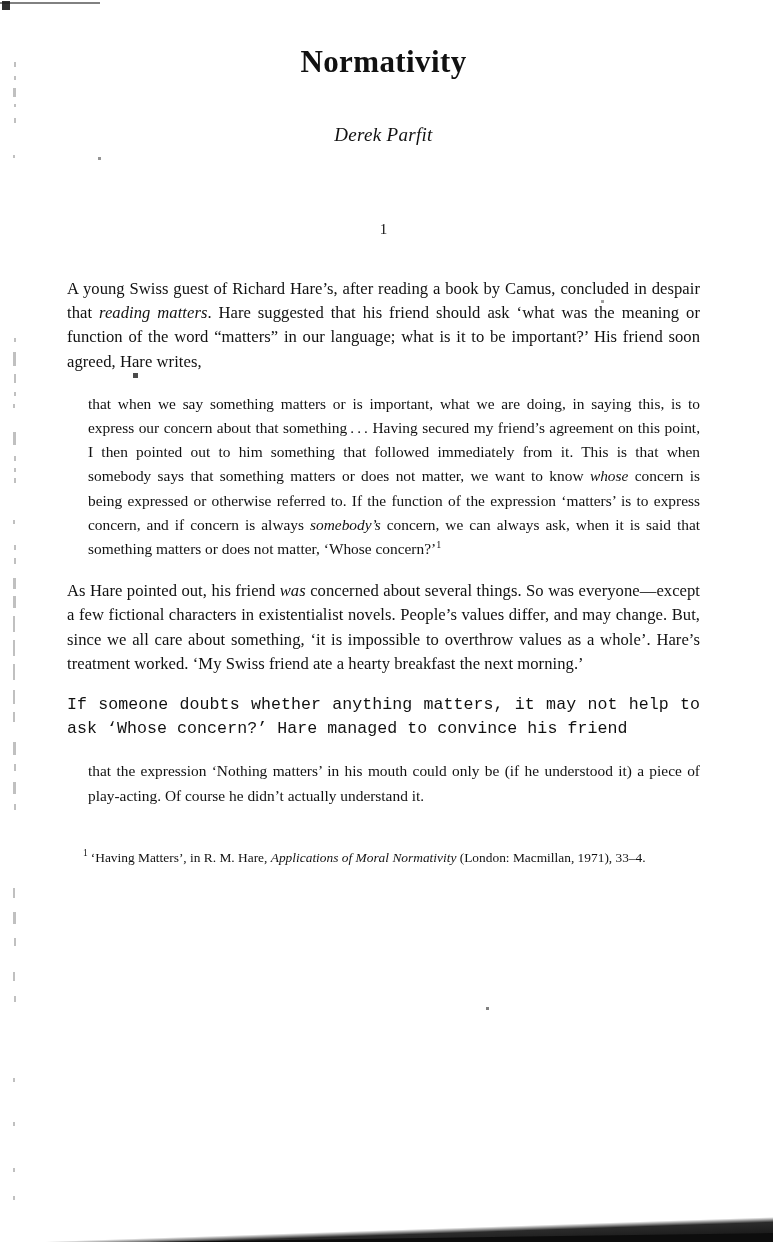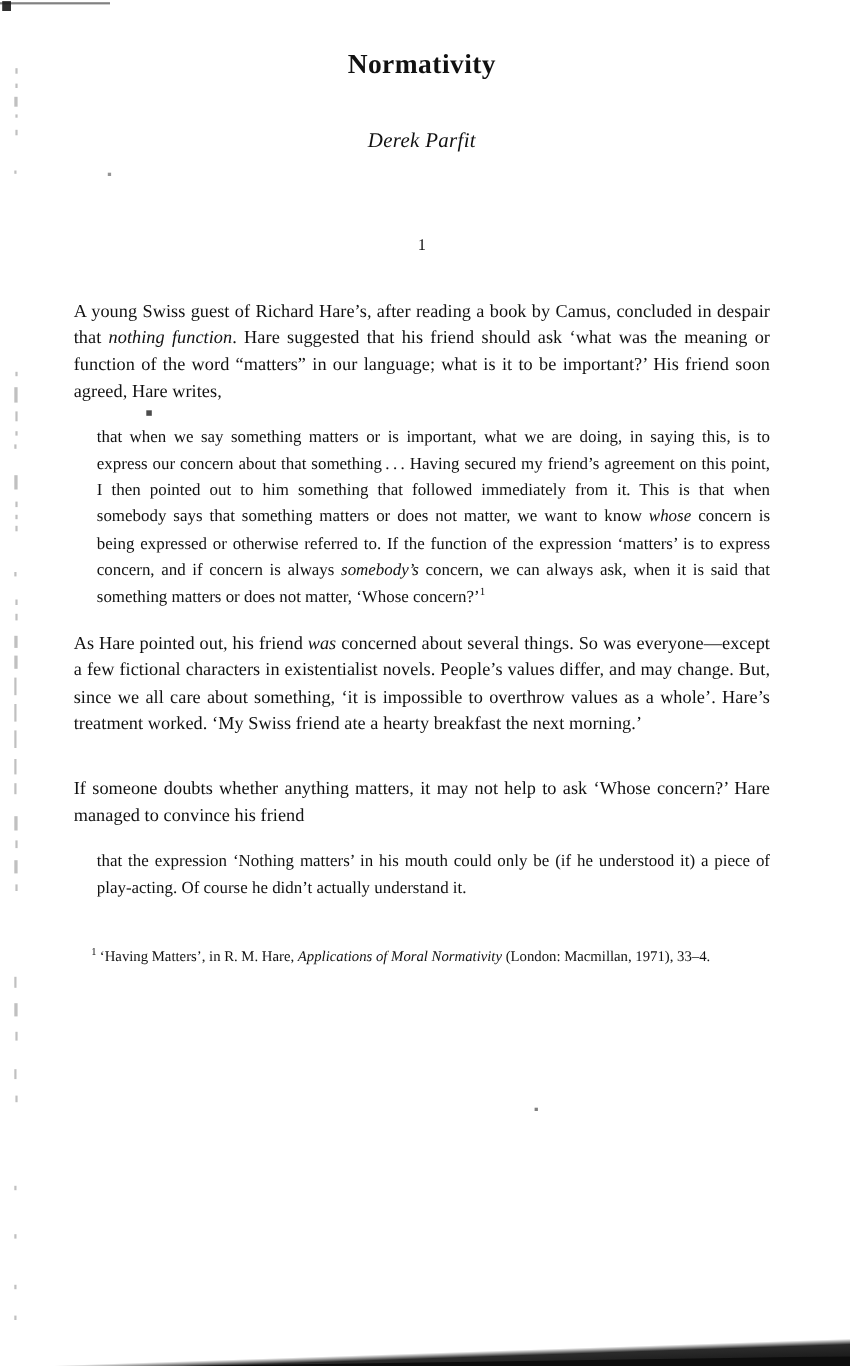--- a/index.html
+++ b/index.html
@@ -92,21 +92,21 @@
 
   .chapter-number {
     text-align: center;
     font-size: 34px;
     line-height: 1;
     margin-top: 162px;
     letter-spacing: .5px;
   }
   .chapter-title {
     text-align: center;
-    font-size: 25px;
+    font-size: 31px;
     line-height: 1;
     margin-top: 46px;
     letter-spacing: .4px;
   }
   .chapter-author {
     text-align: center;
     font-style: italic;
     font-size: 19px;
     line-height: 1;
     margin-top: 48px;
@@ -121,21 +121,21 @@
 
   p.body {
     font-size: 16.6px;
     line-height: 24.2px;
     text-align: justify;
     text-justify: inter-word;
     margin: 0;
     letter-spacing: .05px;
   }
   p.body.first { margin-top: 40px; }
-  p.body + p.body { margin-top: 35px; }
+  p.body + p.body { margin-top: 17px; font-family: Liberation Mono, monospace; }
 
   blockquote.quote {
     font-size: 15.4px;
     line-height: 24.2px;
     text-align: justify;
     text-justify: inter-word;
     margin: 18px 0 18px 0;
     padding-left: 21px;
     padding-right: 0;
   }
@@ -221,21 +221,21 @@
 
   <div class="content">
 
 
     <h1 class="chapter-title">Normativity</h1>
 
     <div class="chapter-author">Derek Parfit</div>
 
     <div class="section-number">1</div>
 
-    <p class="body first"><span>A young Swiss guest of Richard Hare’s, after reading a book by Camus, concluded in despair that </span><i>nothing function</i><span>. Hare suggested that his friend should ask ‘what was the meaning or function of the word “matters” in our language; what is it to be important?’ His friend soon agreed, Hare writes,</span></p>
+    <p class="body first"><span>A young Swiss guest of Richard Hare’s, after reading a book by Camus, concluded in despair that </span><i>reading matters</i><span>. Hare suggested that his friend should ask ‘what was the meaning or function of the word “matters” in our language; what is it to be important?’ His friend soon agreed, Hare writes,</span></p>
 
     <blockquote class="quote"><span>that when we say something matters or is important, what we are doing, in saying this, is to express our concern about that something . . . Having secured my friend’s agreement on this point, I then pointed out to him something that followed immediately from it. This is that when somebody says that something matters or does not matter, we want to know </span><i>whose</i><span> concern is being expressed or otherwise referred to. If the function of the expression ‘matters’ is to express concern, and if concern is always </span><i>somebody’s</i><span> concern, we can always ask, when it is said that something matters or does not matter, ‘Whose concern?’</span><sup class="ref">1</sup></blockquote>
 
     <p class="body"><span>As Hare pointed out, his friend </span><i>was</i><span> concerned about several things. So was everyone—except a few fictional characters in existentialist novels. People’s values differ, and may change. But, since we all care about something, ‘it is impossible to overthrow values as a whole’. Hare’s treatment worked. ‘My Swiss friend ate a hearty breakfast the next morning.’</span></p>
 
     <p class="body">If someone doubts whether anything matters, it may not help to ask ‘Whose concern?’ Hare managed to convince his friend</p>
 
     <blockquote class="quote tight">that the expression ‘Nothing matters’ in his mouth could only be (if he understood it) a piece of play-acting. Of course he didn’t actually understand it.</blockquote>
 
     <div class="footnotes">

